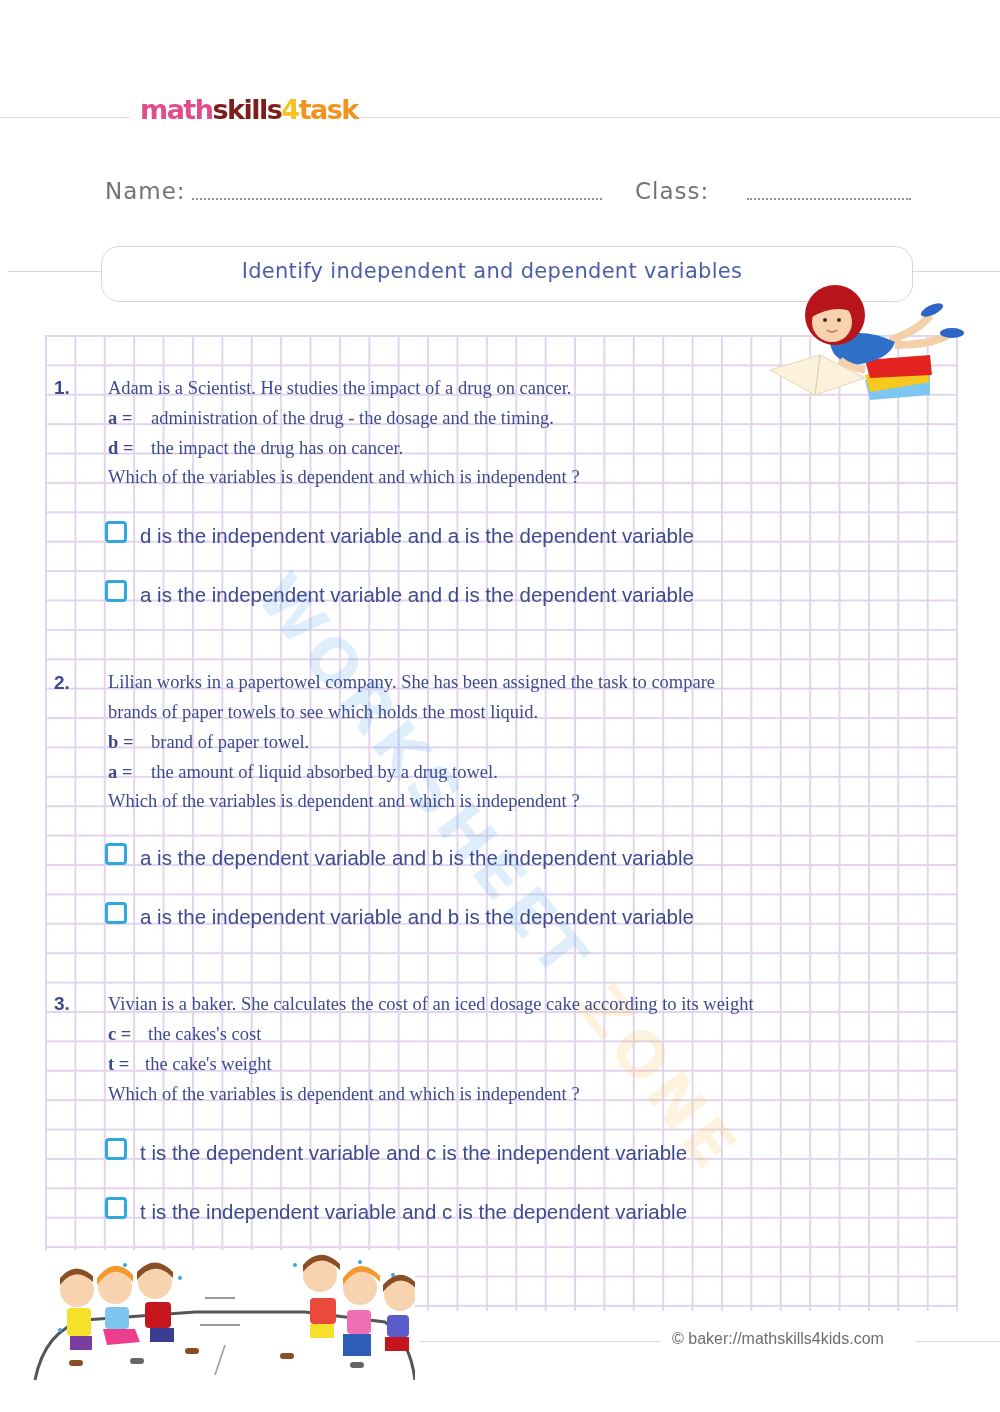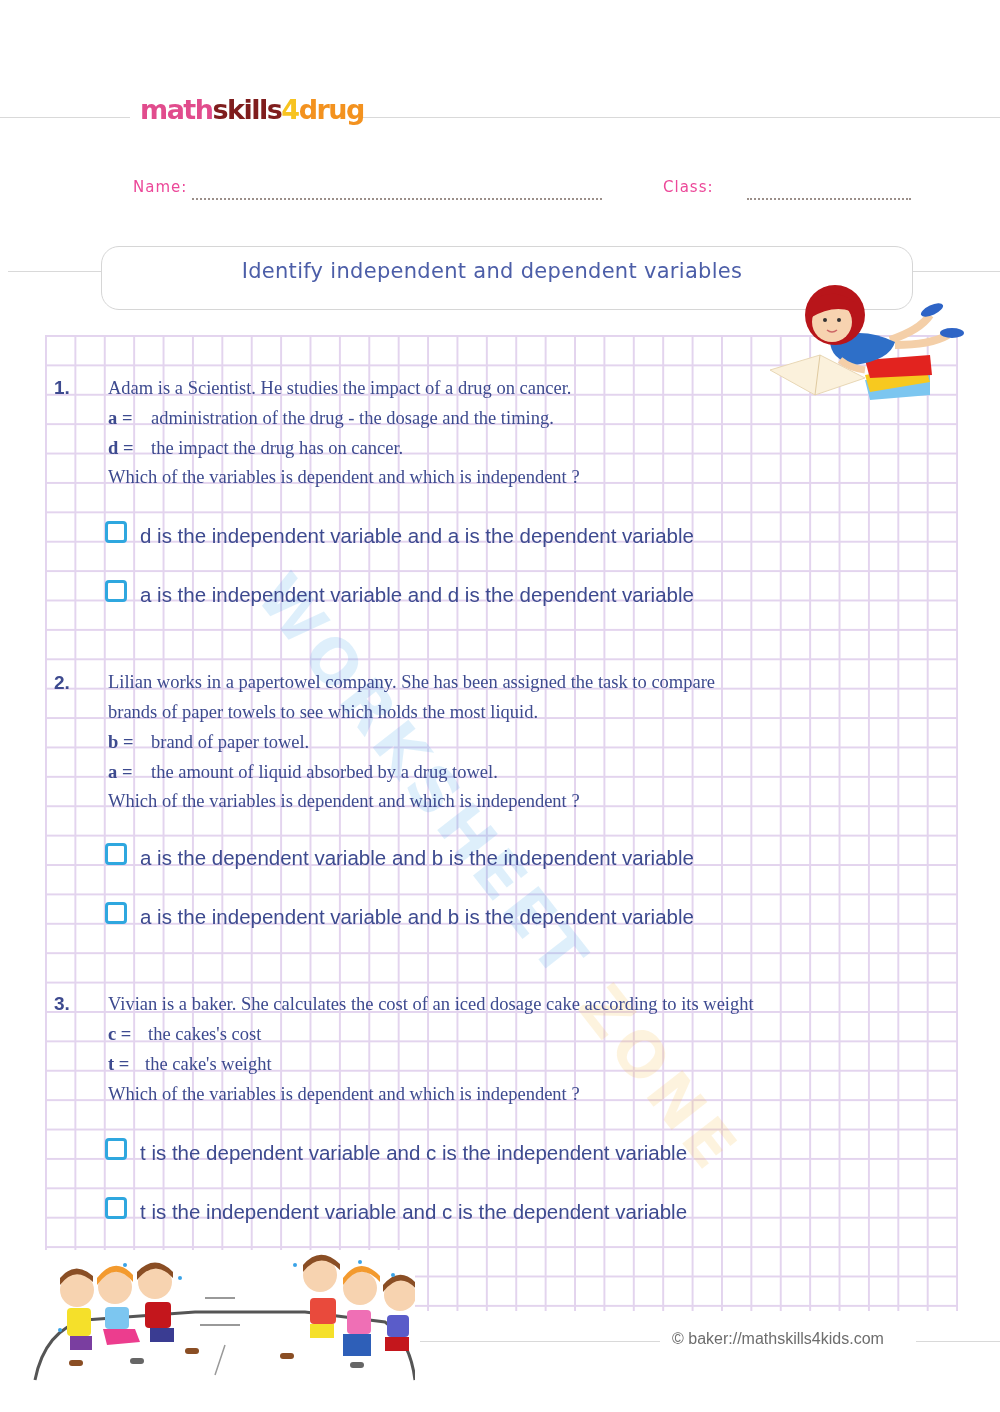--- a/index.html
+++ b/index.html
@@ -9,25 +9,25 @@
     .hr-line { position: absolute; height: 1px; background: #d9d9d9; }
 
     
     .logo { position: absolute; left: 140px; top: 96px; font-family: "DejaVu Sans", sans-serif; font-weight: bold; font-size: 27px; letter-spacing: -1.5px; line-height: 1; }
     .logo .l1 { color: #e14c8d; }
     .logo .l2 { color: #7f1d1d; }
     .logo .l3 { color: #f7c320; }
     .logo .l4 { color: #f3921f; }
 
     
-    .field-label { position: absolute; font-family: "DejaVu Sans", sans-serif; font-size: 15px; color: #ec4899; letter-spacing: 1px; margin-left: 28px; }
+    .field-label { position: absolute; font-family: "DejaVu Sans", sans-serif; font-size: 23px; color: #737373; letter-spacing: 1px; }
     .dots { position: absolute; border-bottom: 2px dotted #9b8f8a; height: 2px; }
 
     
-    .title-pill { position: absolute; left: 101px; top: 246px; width: 812px; height: 64px; border: 1.5px solid #d6d6d6; border-radius: 18px; background: #fff; }
+    .title-pill { position: absolute; left: 101px; top: 246px; width: 812px; height: 56px; border: 1.5px solid #d6d6d6; border-radius: 18px; background: #fff; }
     .title-text { position: absolute; left: 0; right: 0; top: 12px; text-align: center; font-family: "DejaVu Sans", sans-serif; font-size: 21px; color: #4c5ea8; letter-spacing: 0.3px; padding-right: 30px; }
 
     
     .grid { position: absolute; left: 45px; top: 335px; width: 913px; height: 976px;
       background-image:
         linear-gradient(to right, #e3d4ee 1.5px, transparent 1.5px),
         linear-gradient(to bottom, #e3d4ee 1.5px, transparent 1.5px);
       background-size: 29.4px 29.4px;
       border-right: 1.5px solid #e3d4ee;
     }
@@ -54,21 +54,21 @@
   </style>
 </head>
 <body>
 
 <div class="hr-line" style="left:0;top:117px;width:130px;"></div>
 <div class="hr-line" style="left:355px;top:117px;width:645px;"></div>
 <div class="hr-line" style="left:8px;top:271px;width:93px;"></div>
 <div class="hr-line" style="left:913px;top:271px;width:87px;"></div>
 
 <div class="logo">
-  <span class="l1">math</span><span class="l2">skills</span><span class="l3">4</span><span class="l4">drug</span>
+  <span class="l1">math</span><span class="l2">skills</span><span class="l3">4</span><span class="l4">task</span>
 </div>
 
 <div class="field-label" style="left:105px;top:178px;">Name:</div>
 <div class="dots" style="left:192px;top:198px;width:410px;"></div>
 <div class="field-label" style="left:635px;top:178px;">Class:</div>
 <div class="dots" style="left:747px;top:198px;width:164px;"></div>
 
 <div class="title-pill">
   <div class="title-text">Identify independent and dependent variables</div>
 </div>

